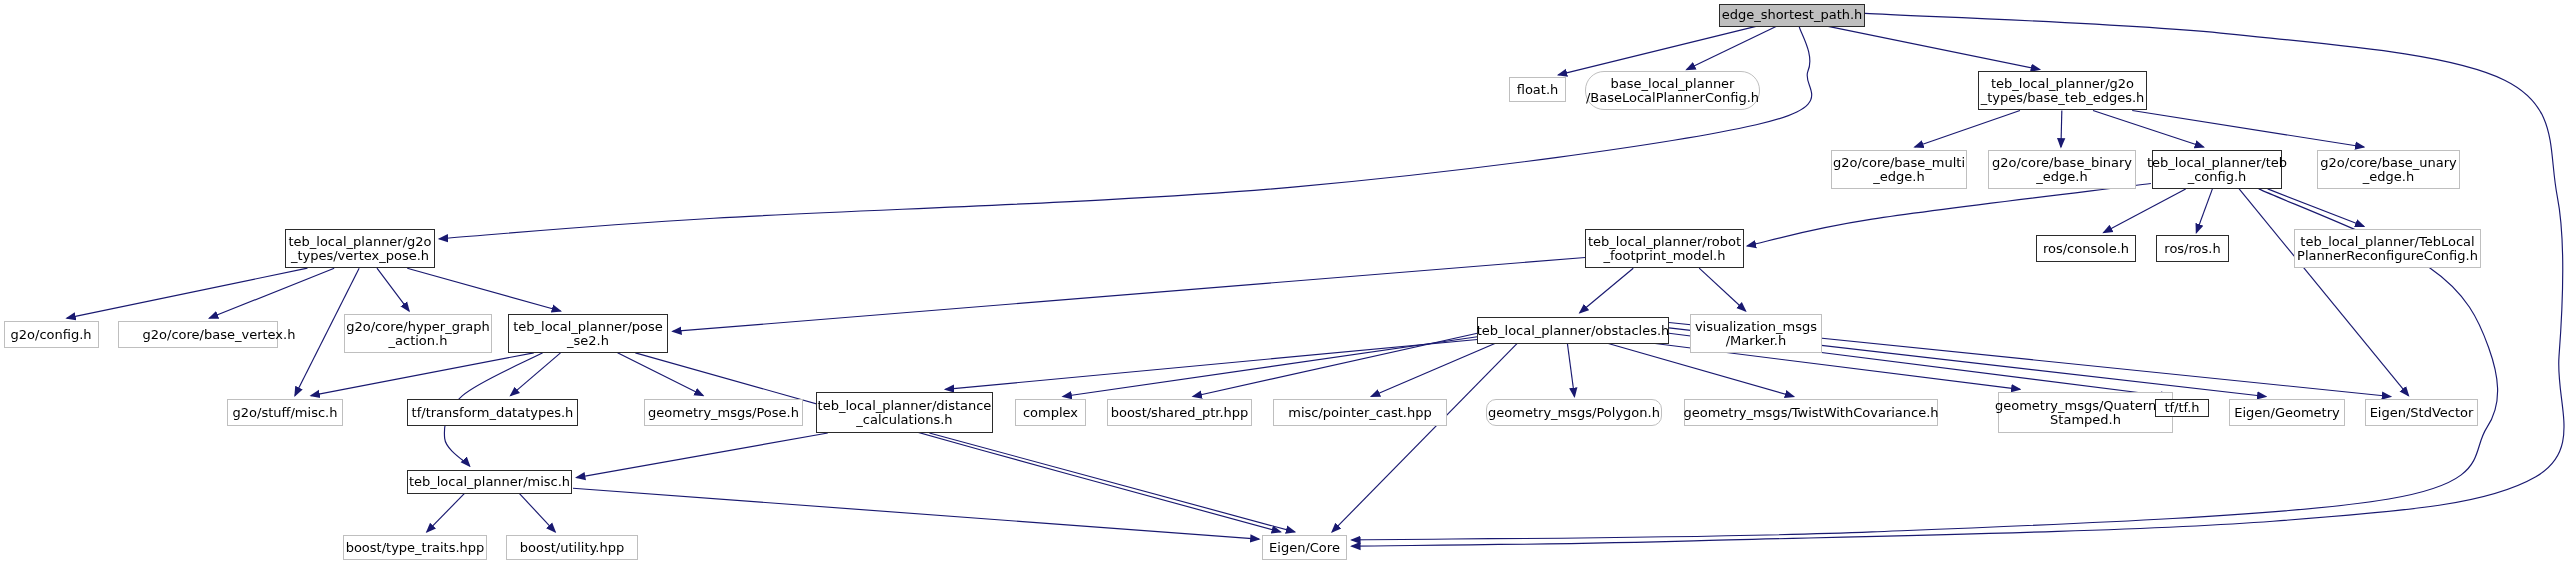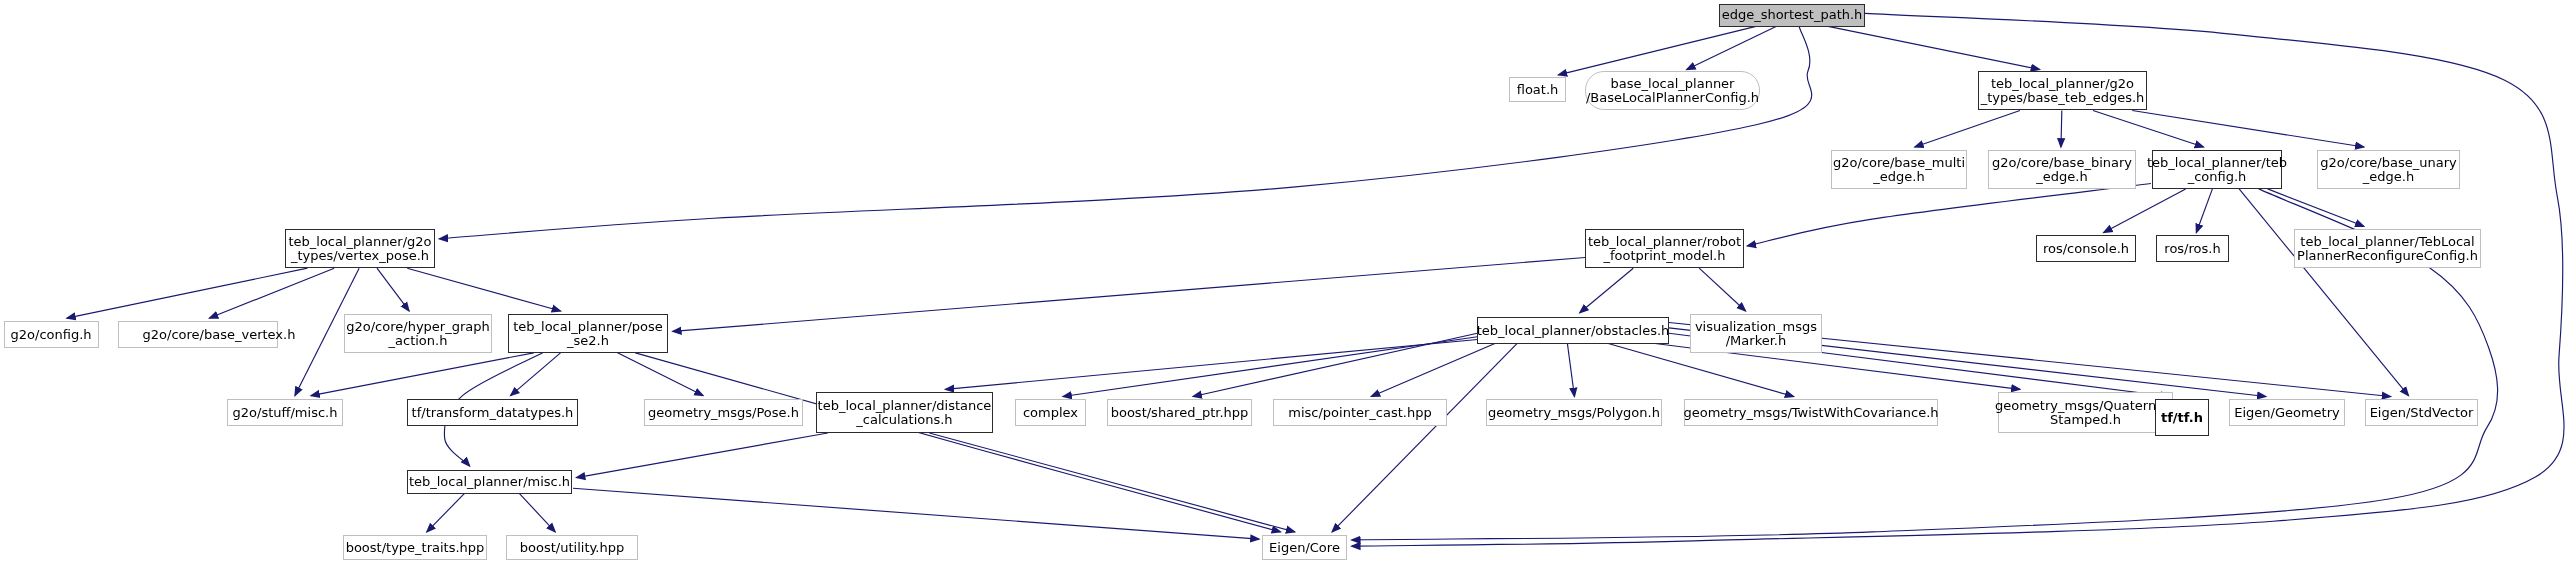--- a/index.html
+++ b/index.html
@@ -131,25 +131,25 @@
     <div class="node" style="left: 1690px; top: 314px; width: 132px; height: 39px;">visualization_msgs
 /Marker.h</div>
     <div class="node" style="left: 227px; top: 399px; width: 116px; height: 27px;">g2o/stuff/misc.h</div>
     <div class="node bold" style="left: 407px; top: 399px; width: 171px; height: 27px;">tf/transform_datatypes.h</div>
     <div class="node" style="left: 644px; top: 399px; width: 159px; height: 27px;">geometry_msgs/Pose.h</div>
     <div class="node bold" style="left: 816px; top: 392px; width: 177px; height: 41px;">teb_local_planner/distance
 _calculations.h</div>
     <div class="node" style="left: 1015px; top: 399px; width: 71px; height: 27px;">complex</div>
     <div class="node" style="left: 1107px; top: 399px; width: 145px; height: 27px;">boost/shared_ptr.hpp</div>
     <div class="node" style="left: 1273px; top: 399px; width: 174px; height: 27px;">misc/pointer_cast.hpp</div>
-    <div class="node" style="left: 1486px; top: 399px; width: 176px; height: 27px;">geometry_msgs/Polygon.h</div>
+    <div class="node" style="left: 1486px; top: 399px; width: 176px; height: 27px; border-radius: 10px;">geometry_msgs/Polygon.h</div>
     <div class="node" style="left: 1684px; top: 399px; width: 254px; height: 27px;">geometry_msgs/TwistWithCovariance.h</div>
     <div class="node" style="left: 1959px; top: 392px; width: 175px; height: 41px; margin-left: 39px;">geometry_msgs/Quaternion
 Stamped.h</div>
-    <div class="node bold" style="left: 2155px; top: 399px; width: 54px; height: 37px; font-weight: bold;">tf/tf.h</div>
+    <div class="node bold" style="left: 2155px; top: 399px; width: 54px; height: 18px;">tf/tf.h</div>
     <div class="node" style="left: 2229px; top: 399px; width: 116px; height: 27px;">Eigen/Geometry</div>
     <div class="node" style="left: 2365px; top: 399px; width: 113px; height: 27px;">Eigen/StdVector</div>
     <div class="node bold" style="left: 407px; top: 470px; width: 165px; height: 24px;">teb_local_planner/misc.h</div>
     <div class="node" style="left: 343px; top: 535px; width: 144px; height: 25px;">boost/type_traits.hpp</div>
     <div class="node" style="left: 506px; top: 535px; width: 132px; height: 25px;">boost/utility.hpp</div>
     <div class="node" style="left: 1262px; top: 535px; width: 85px; height: 25px;">Eigen/Core</div>
   </div>
 
 
 </body></html>

